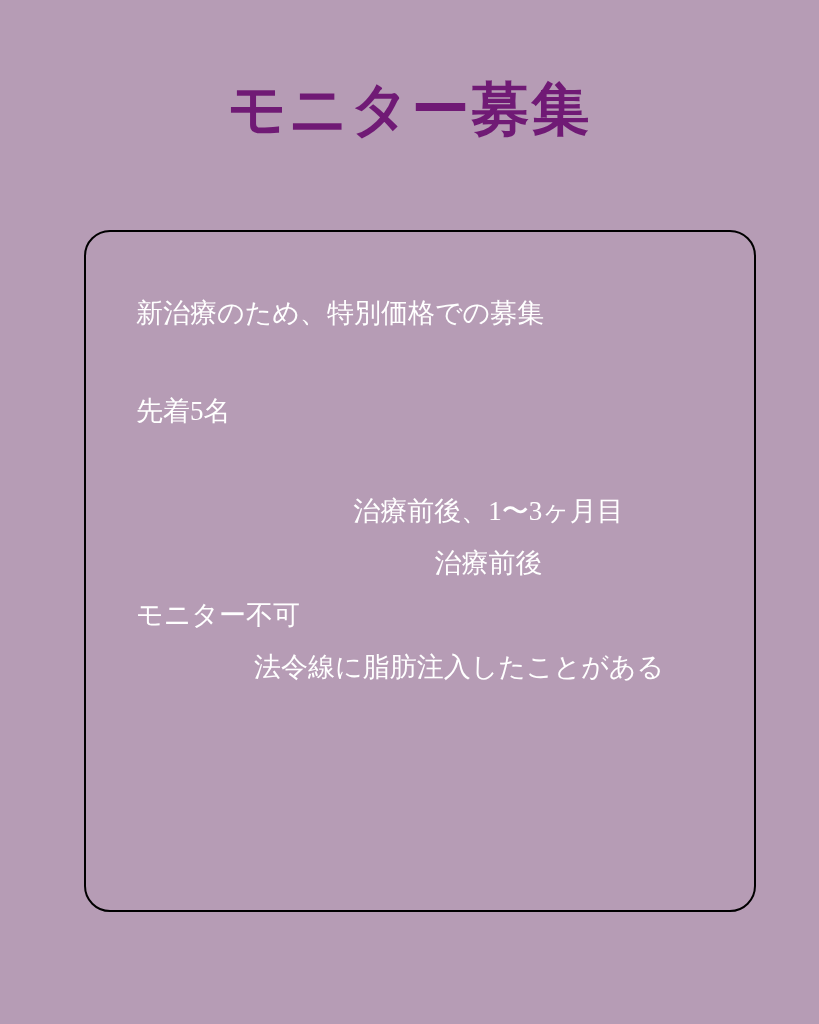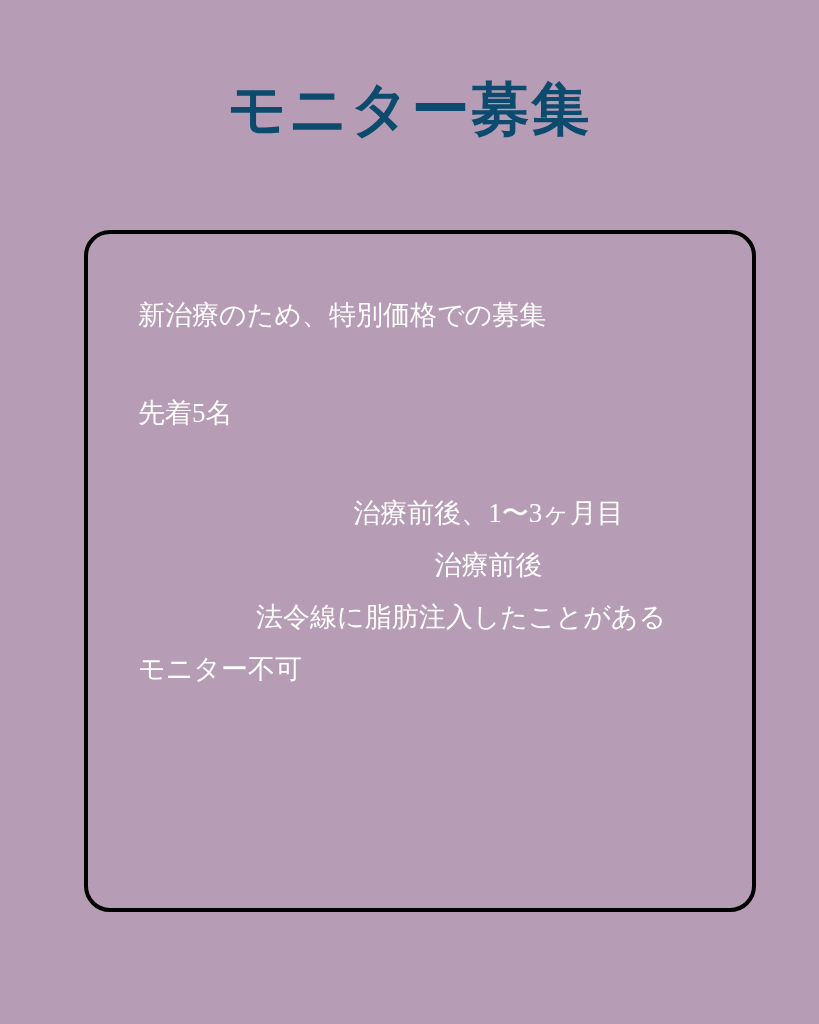--- a/index.html
+++ b/index.html
@@ -23,31 +23,31 @@
   .title {
     position: absolute;
     top: 78px;
     left: 0;
     width: 819px;
     text-align: center;
     font-family: "DejaVu Sans", "Liberation Sans", sans-serif;
     font-weight: 700;
     font-size: 58px;
     letter-spacing: 2px;
-    color: #0c4a6e;
+    color: #701a75;
     line-height: 1.1;
   }
   .card {
     position: absolute;
     left: 84px;
     top: 230px;
     width: 672px;
     height: 682px;
     box-sizing: border-box;
-    border: 4px solid #000000;
+    border: 2px solid #000000;
     border-radius: 26px;
   }
   .card-body {
     position: absolute;
     left: 50px;
     top: 55px;
     right: 28px;
     font-size: 27px;
     line-height: 1.0;
     color: #ffffff;
@@ -90,19 +90,19 @@
 
       <div class="spacer-sm"></div>
 
       <div class="line">先着5名</div>
 
       <div class="spacer-md"></div>
 
       <div class="line indent-1">治療前後、1〜3ヶ月目</div>
       <div class="line indent-1">治療前後</div>
 
+      <div class="line">モニター不可</div>
       <div class="line indent-2">法令線に脂肪注入したことがある</div>
-      <div class="line">モニター不可</div>
 
     </div>
   </div>
 
 </div>
 
 </body></html>

